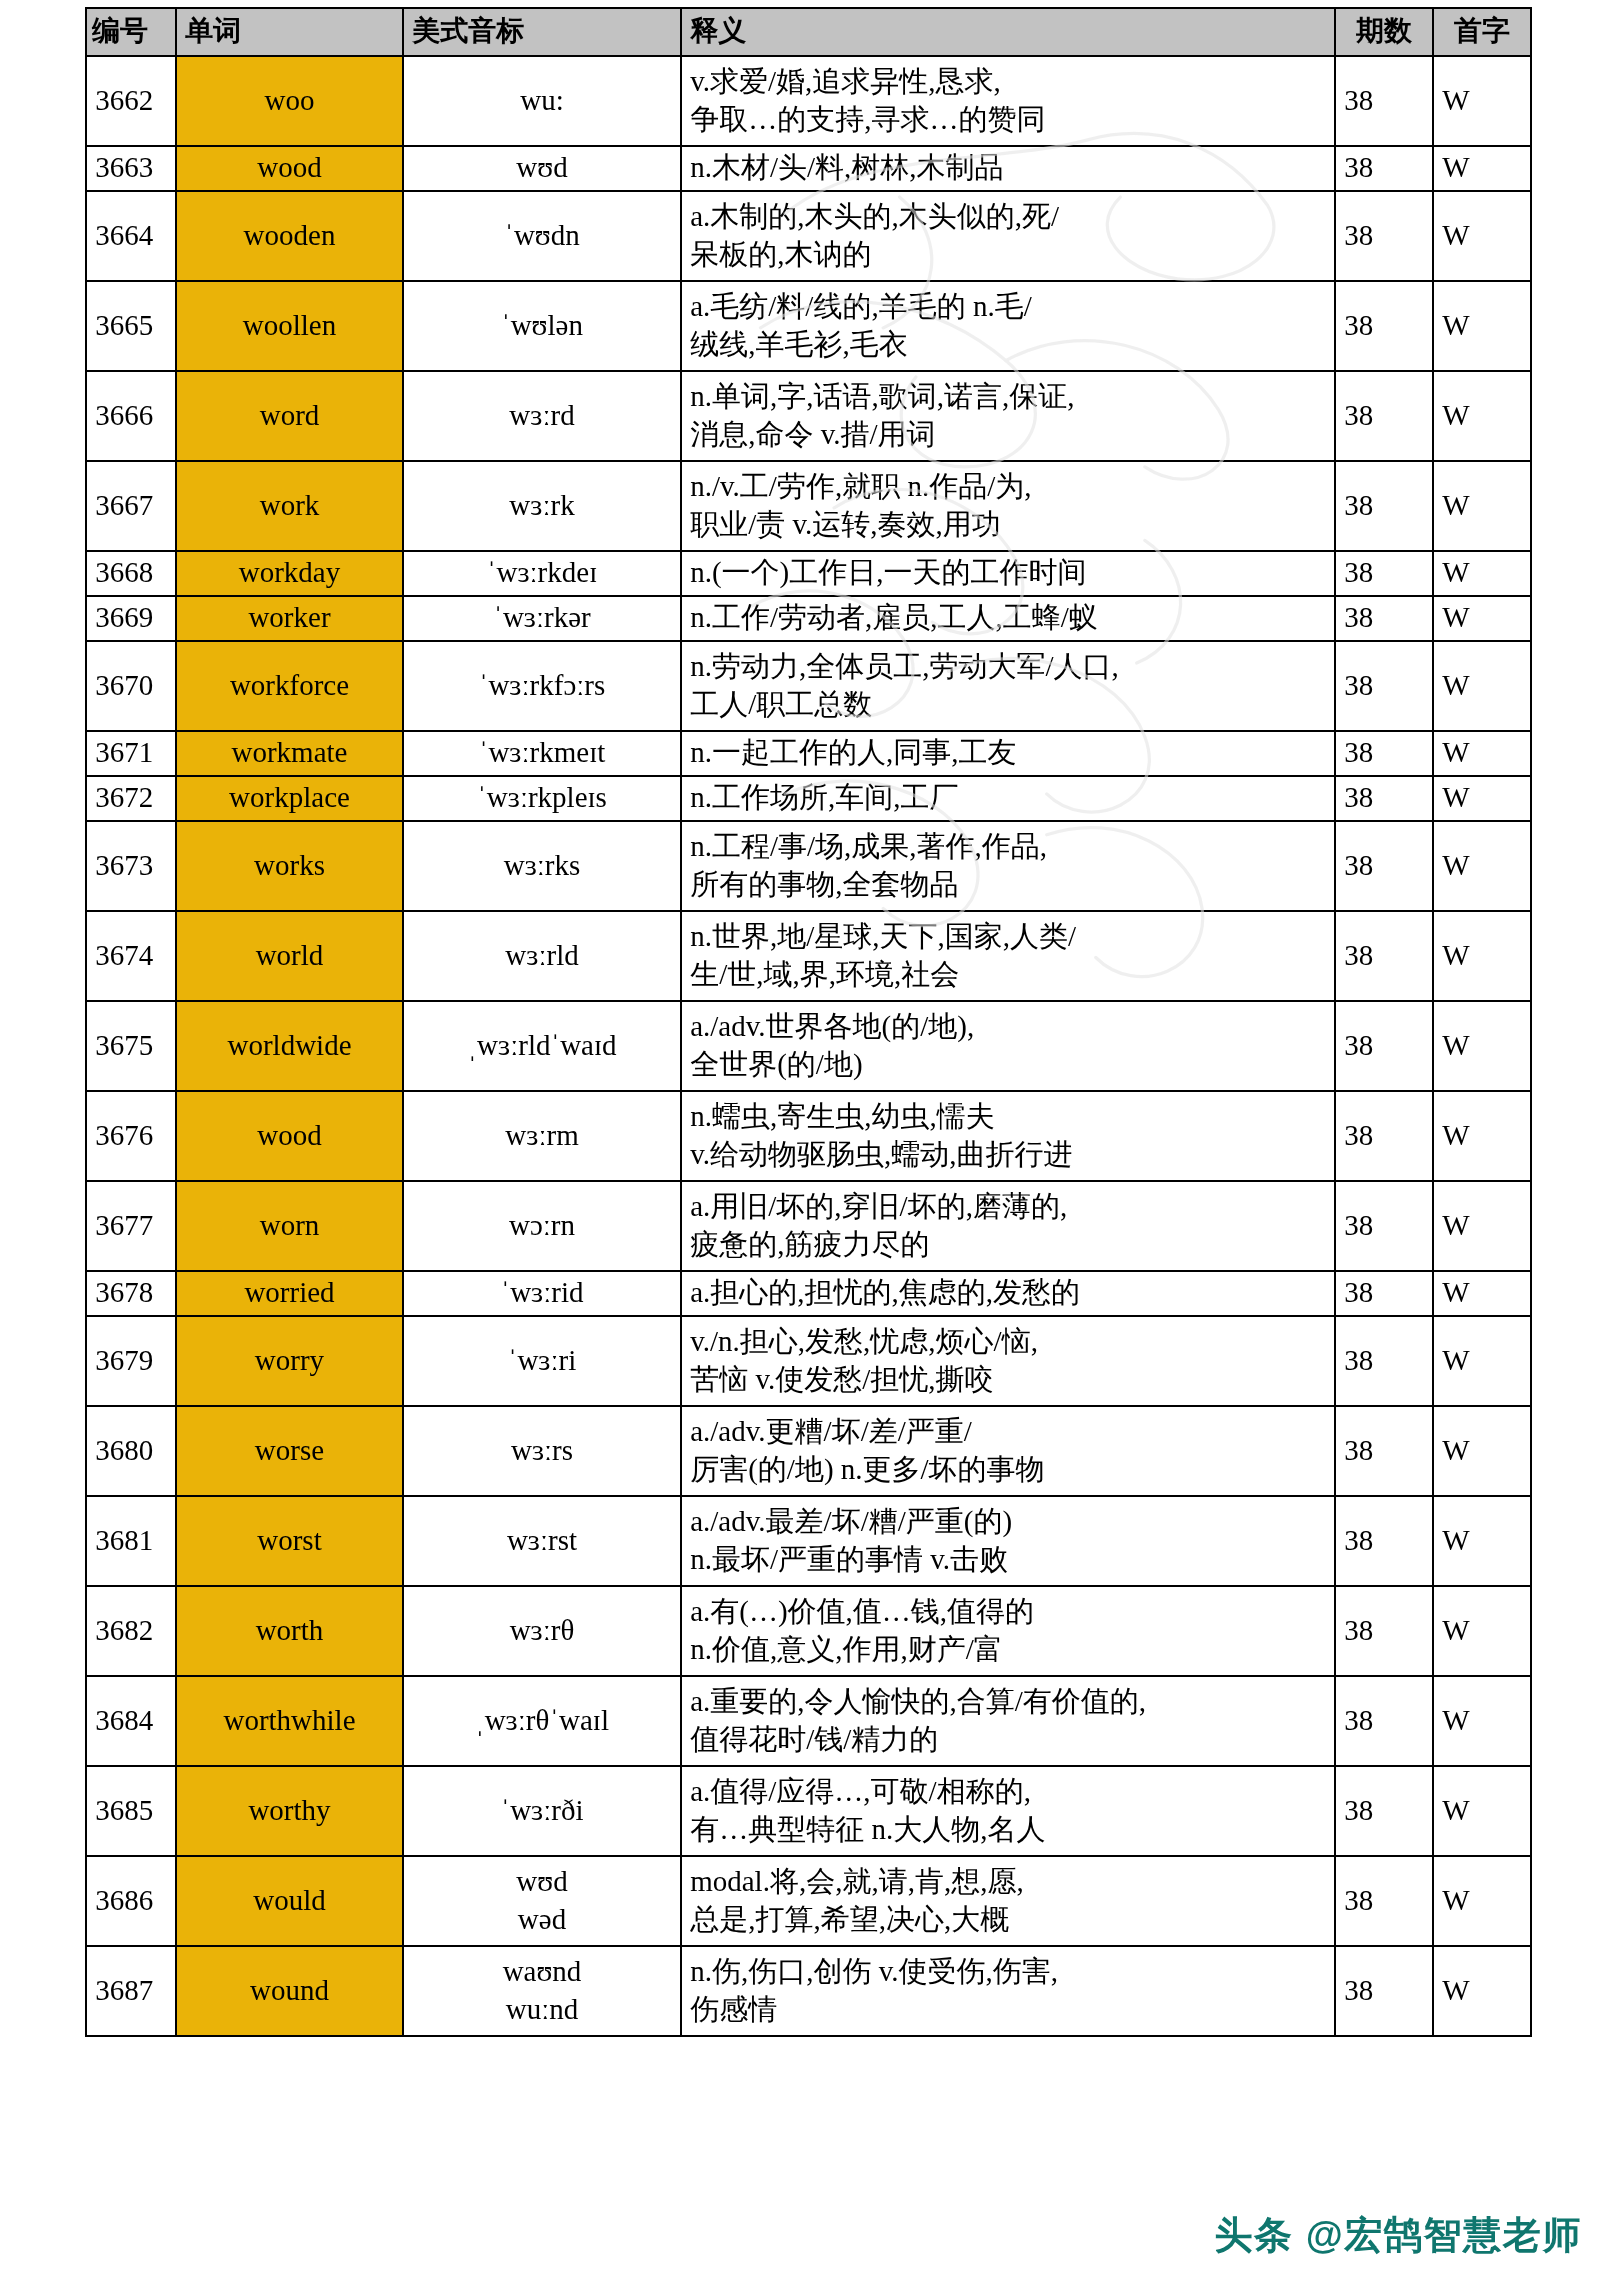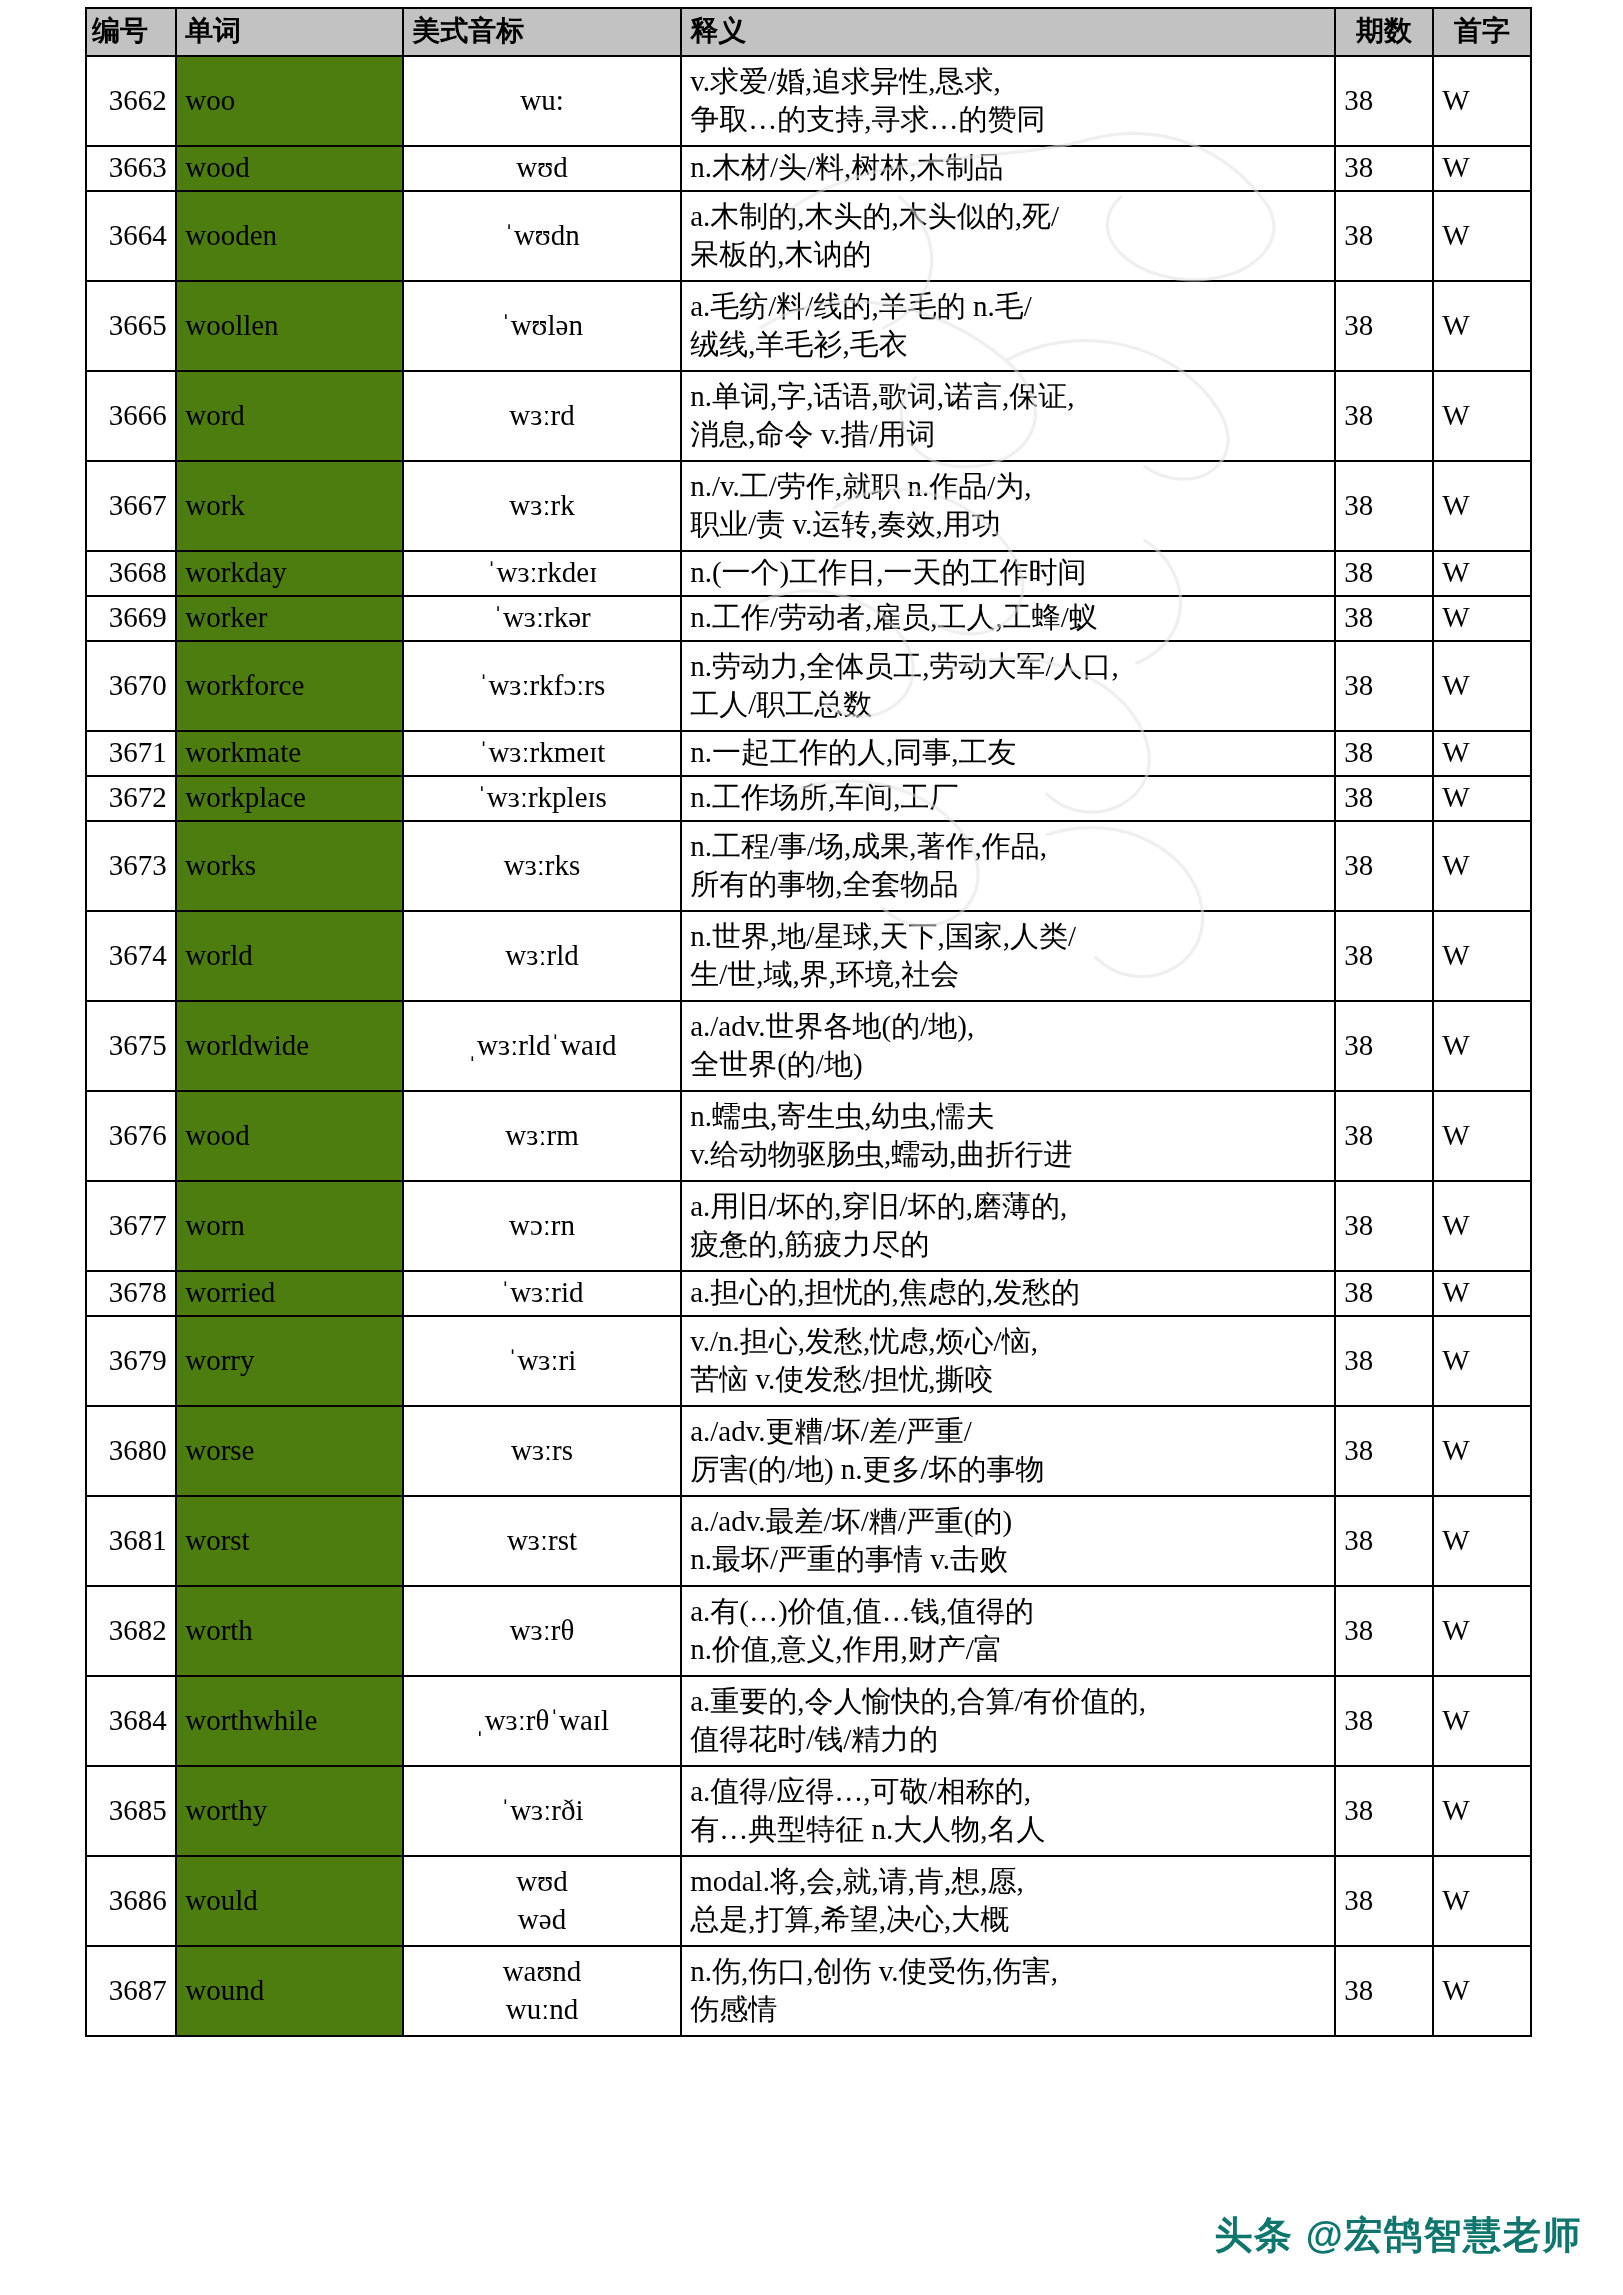--- a/index.html
+++ b/index.html
@@ -57,21 +57,21 @@
     text-align: left;
     height: 43px;
     padding-top: 1.6px;
     padding-bottom: 1.6px;
     letter-spacing: 0px;
   }
   table.vocab thead th.th-center { text-align: center; padding-left: 3.3px; padding-right: 3.3px; }
   table.vocab thead th.th-id { padding-left: 4.9px; padding-right: 3.3px; }
 
   td.cell-id {
-    text-align: right;
+    text-align: left;
     padding-left: 9.8px;
     font-size: 29px;
   }
   td.cell-word {
     background: #cbe7f8;
     text-align: left;
     padding-left: 13px;
     font-size: 32px;
   }
   td.cell-ipa {
@@ -111,21 +111,21 @@
     bottom: 34px;
     font-family: "Liberation Sans", "DejaVu Sans", sans-serif;
     font-size: 38px;
     font-weight: bold;
     color: #0f766e;
     letter-spacing: 1.6px;
     white-space: nowrap;
     mix-blend-mode: multiply;
   }
 </style>
-<style>table.vocab thead th{background:#c2c2c2;}table.vocab td.cell-word{background:#4d7c0f;}table.vocab th,table.vocab td{border-color:#000000;color:#000000;}</style></head>
+<style>table.vocab thead th{background:#c2c2c2;}table.vocab td.cell-word{background:#eab308;text-align:center;}table.vocab th,table.vocab td{border-color:#000000;color:#000000;}</style></head>
 <body>
 
 <div class="sheet">
 
   <div class="doodle" style="left:736px; top:115px; width:556px; height:900px;">
     <svg width="556" height="900" viewBox="0 0 680 1100" fill="none" stroke="#e3e3e3" stroke-width="4" stroke-linecap="round" stroke-linejoin="round">
       <path d="M60 120 C160 40, 320 60, 430 30 C520 6, 600 40, 650 110 C680 160, 620 210, 540 200 C470 190, 430 140, 470 100"></path>
       <path d="M30 260 C120 200, 250 230, 330 300 C400 360, 360 430, 280 430 C210 430, 180 370, 220 320"></path>
       <path d="M330 300 C420 250, 540 280, 590 360 C630 425, 560 470, 500 430"></path>
       <path d="M120 480 C200 430, 300 470, 340 540 C380 610, 300 660, 240 620"></path>

